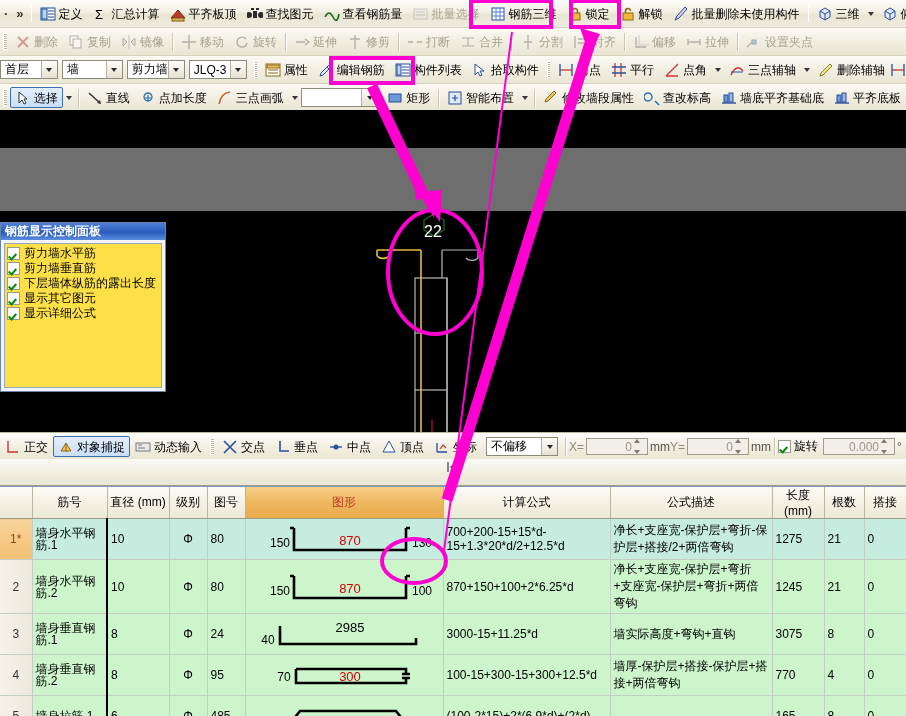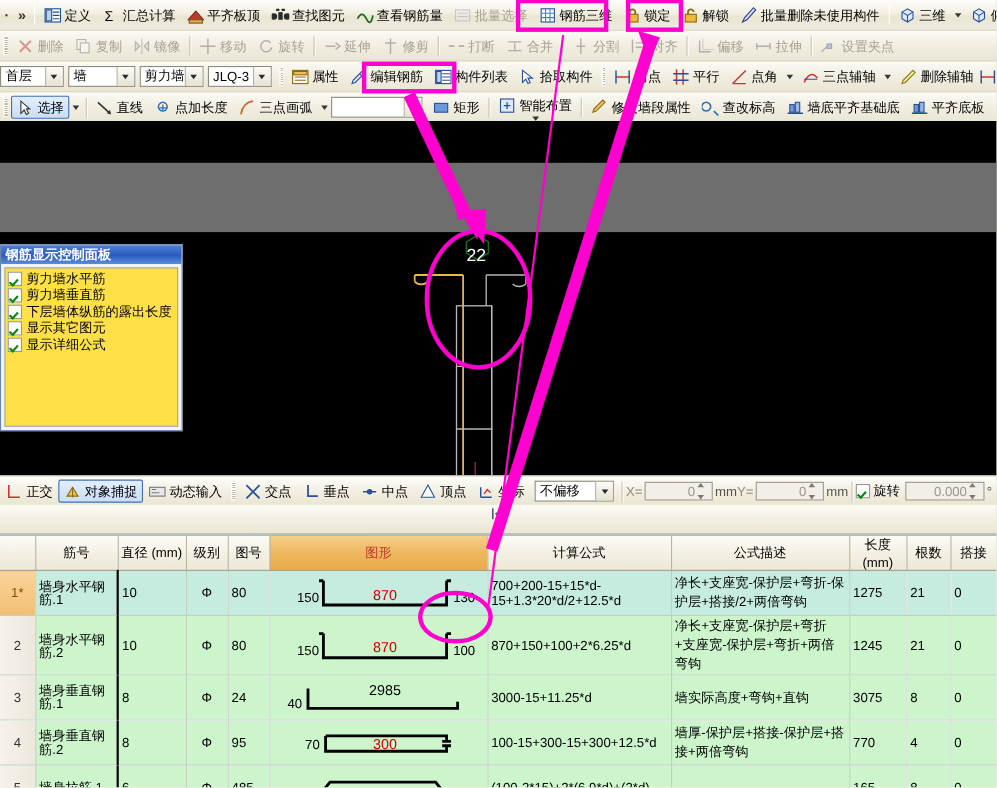--- a/index.html
+++ b/index.html
@@ -599,21 +599,21 @@
         <div class="tbitem">
           <span class="ic">
             <svg width="16" height="16" viewBox="0 0 16 16">
               <rect x="2" y="4" width="12" height="8" fill="#6a9ad8" stroke="#2a4f9a"></rect>
             </svg>
           </span>
           <span class="lbl">矩形</span>
         </div>
       </div>
       <span class="vsep"></span>
-      <div style="display: flex; align-items: center; flex-direction: column;">
+      <div style="display: flex; align-items: center;">
         <div class="tbitem">
           <span class="ic">
             <svg width="16" height="16" viewBox="0 0 16 16">
               <rect x="2" y="2" width="12" height="12" fill="#dfe9f7" stroke="#2a4f9a"></rect>
               <path d="M8,5v6M5,8h6" fill="none" stroke="#2a4f9a" stroke-width="1.2"></path>
             </svg>
           </span>
           <span class="lbl">智能布置</span>
         </div>
         <span class="caret"></span>

